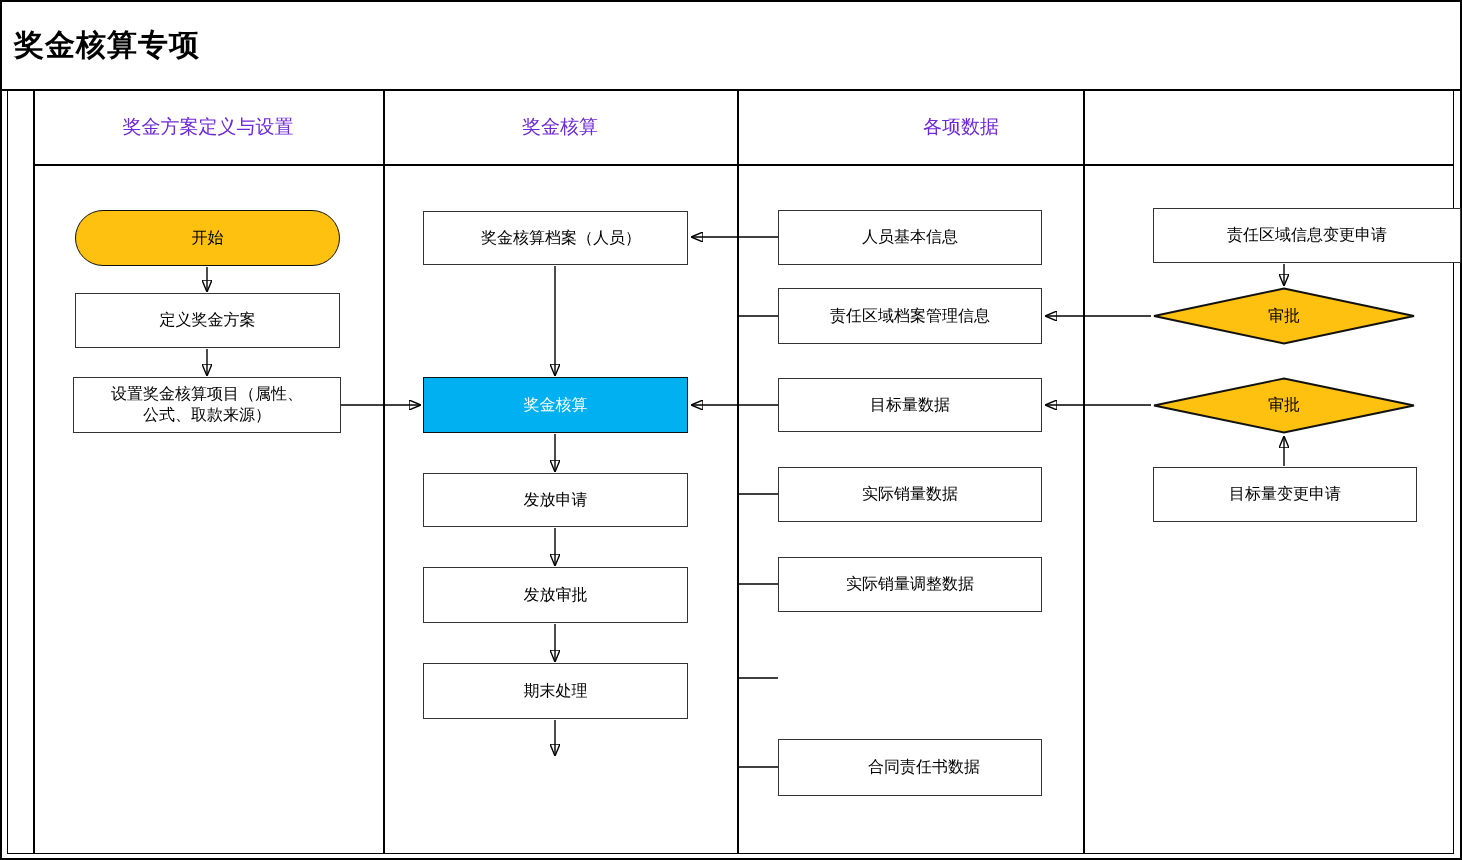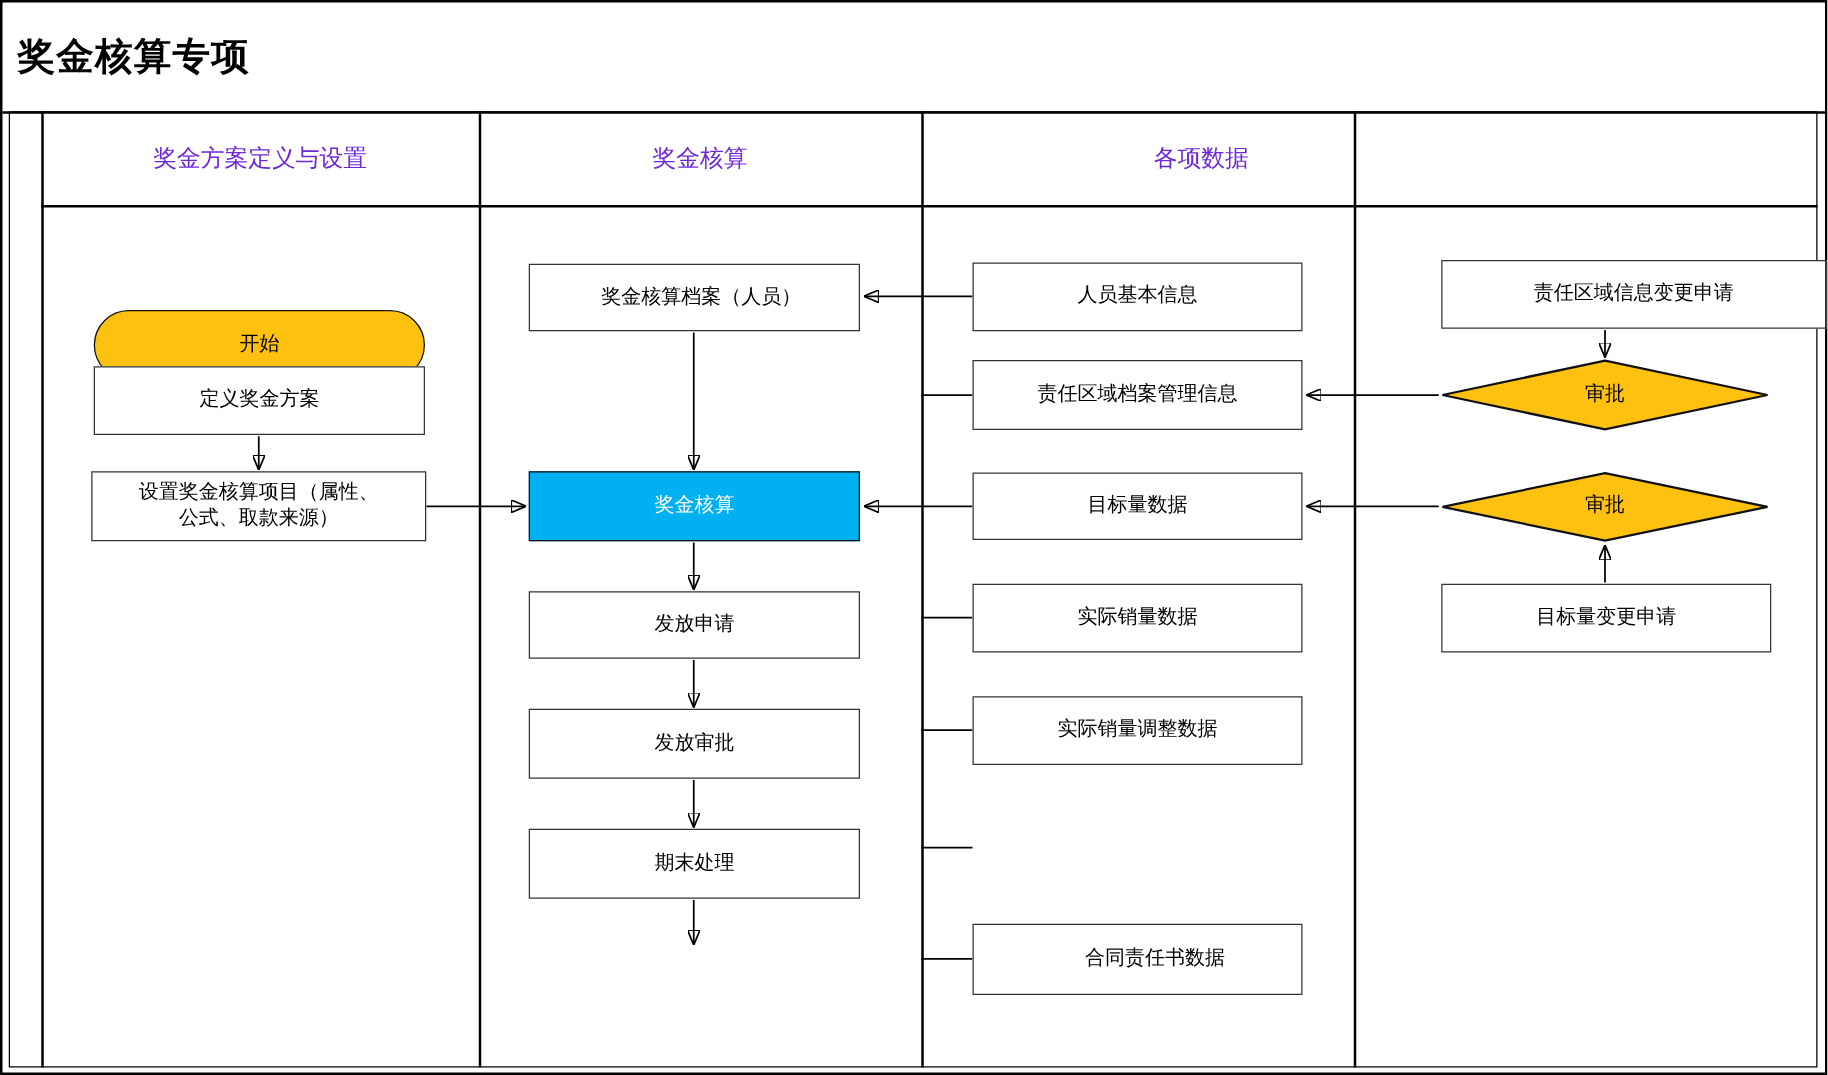--- a/index.html
+++ b/index.html
@@ -38,21 +38,21 @@
     display:flex;align-items:center;justify-content:center;
     font-size:19px;color:#6d28d9;
   }
   .node{
     position:absolute;box-sizing:border-box;
     display:flex;align-items:center;justify-content:center;
     font-size:16px;color:#000;text-align:center;
     line-height:1.3;
   }
   .box{background:#fff;border:1.5px solid var(--box-border);}
-  .terminator{background:var(--orange);border:1.8px solid #111;border-radius:28px;margin-top:38px;}
+  .terminator{background:var(--orange);border:1.8px solid #111;border-radius:28px;}
   .highlight{background:var(--blue);border:1.8px solid #111;color:#fff;}
   .prewrap span{white-space:pre-line;}
   .diamond{background:transparent;border:none;}
   .diamond svg{position:absolute;left:0;top:0;width:100%;height:100%;}
   .diamond polygon{fill:var(--orange);stroke:#111;stroke-width:1.8;}
   .diamond .dlabel{position:relative;z-index:1;}
   svg.connectors{position:absolute;left:0;top:0;width:1462px;height:860px;pointer-events:none;}
   svg.connectors path{stroke:var(--line);stroke-width:1.4;fill:none;}
 </style>
 </head>

